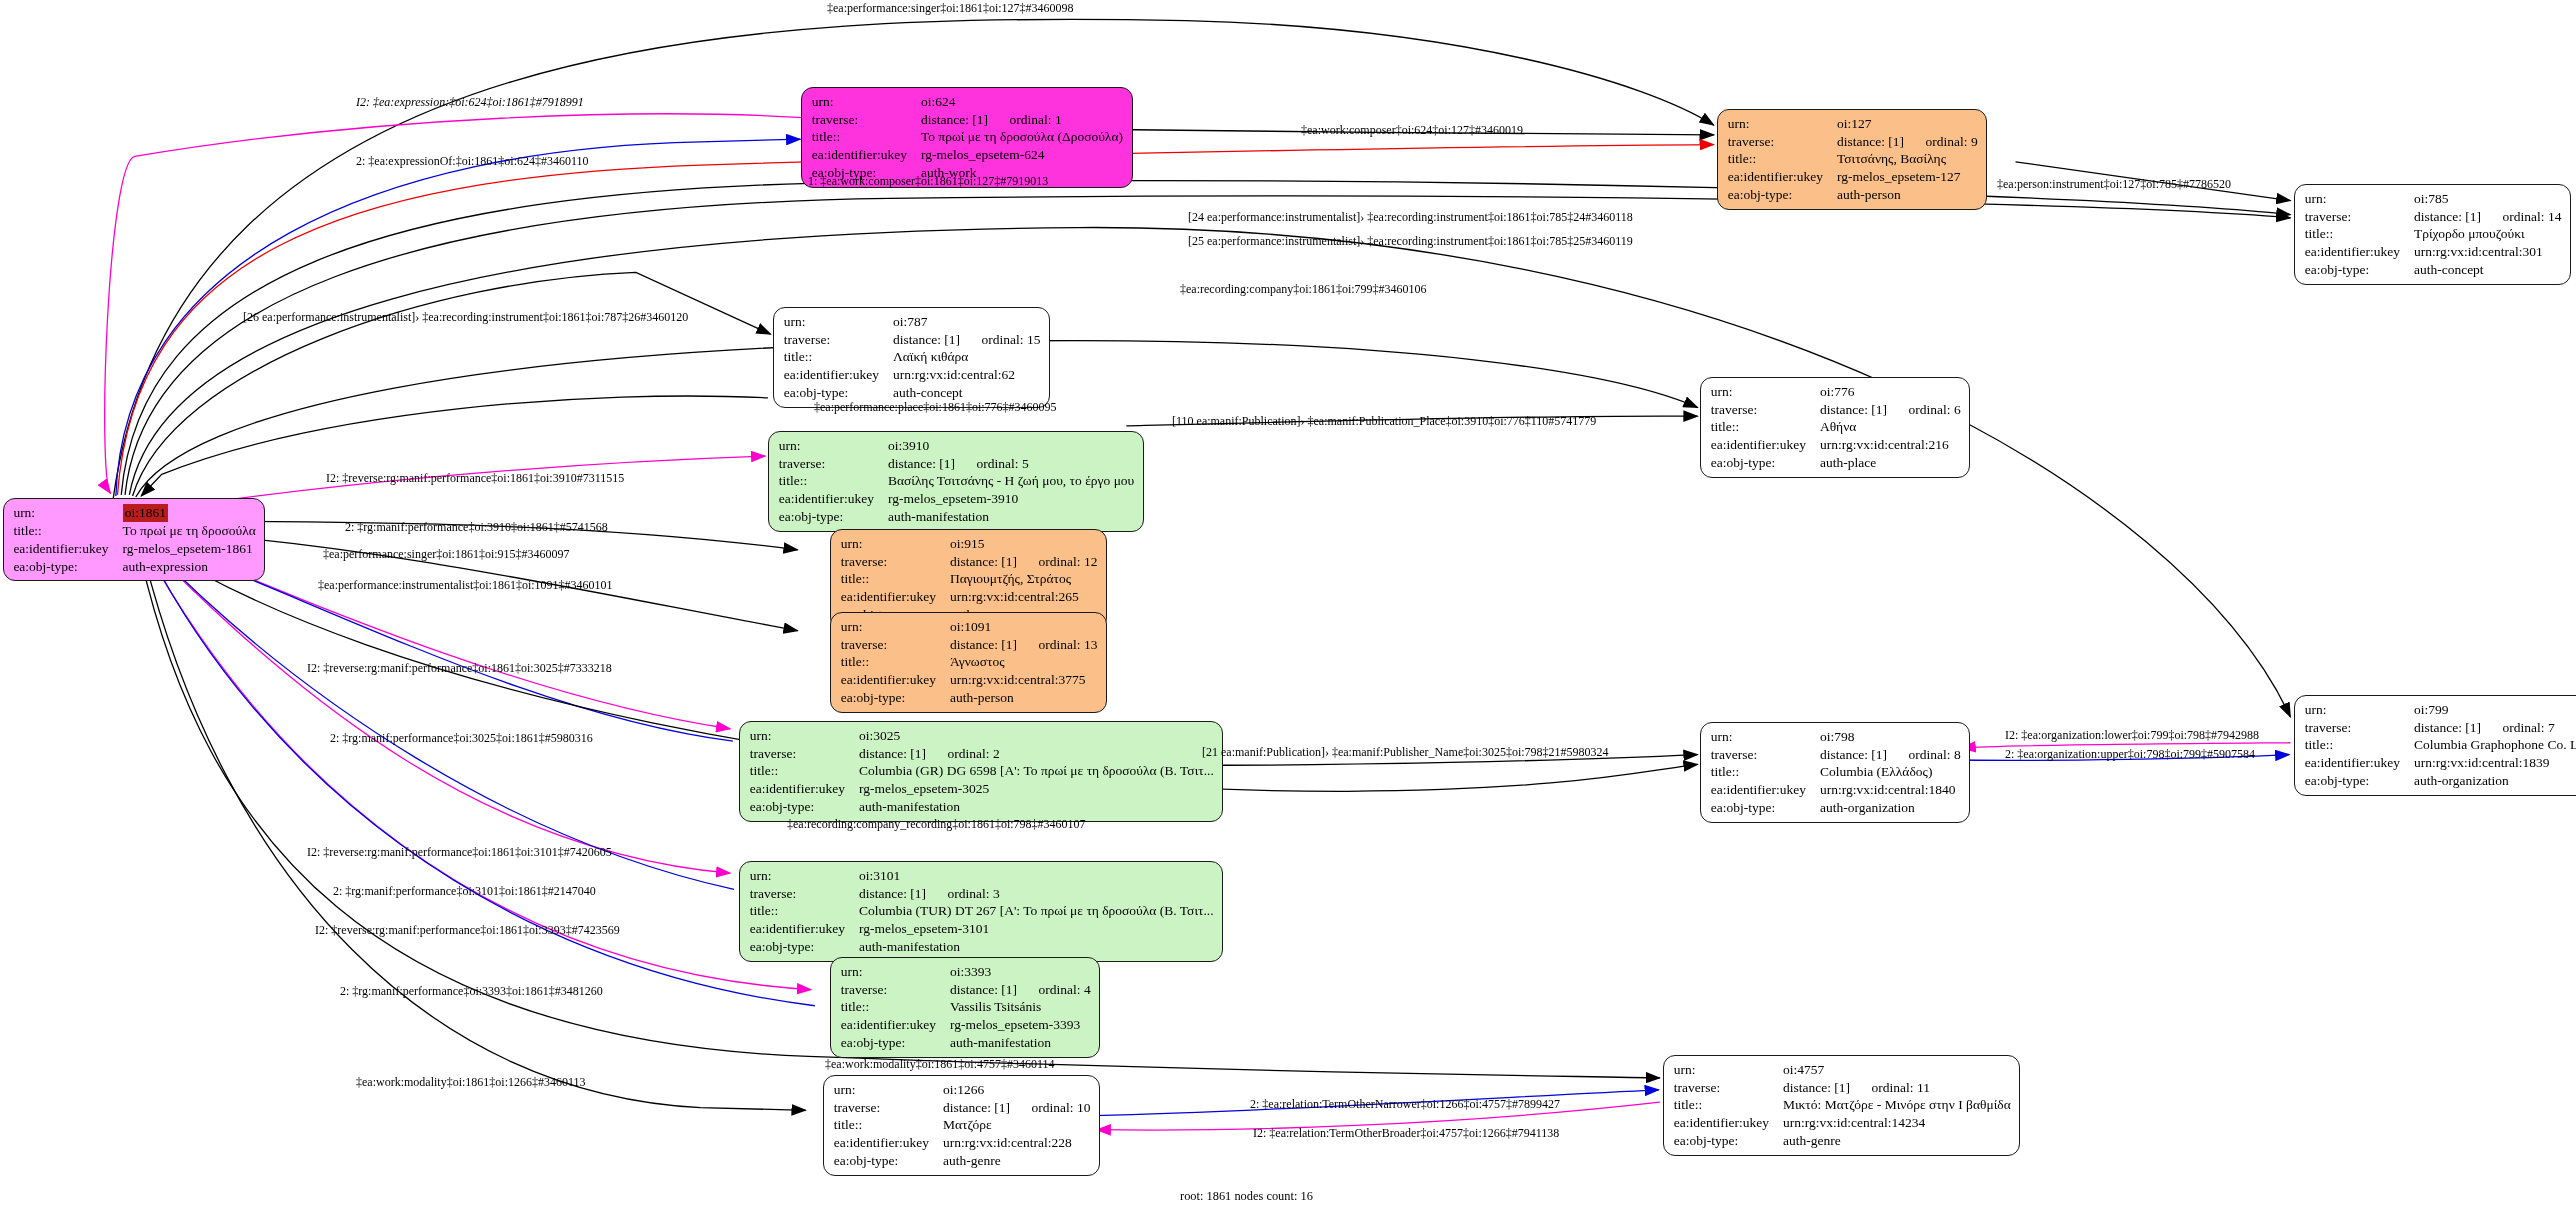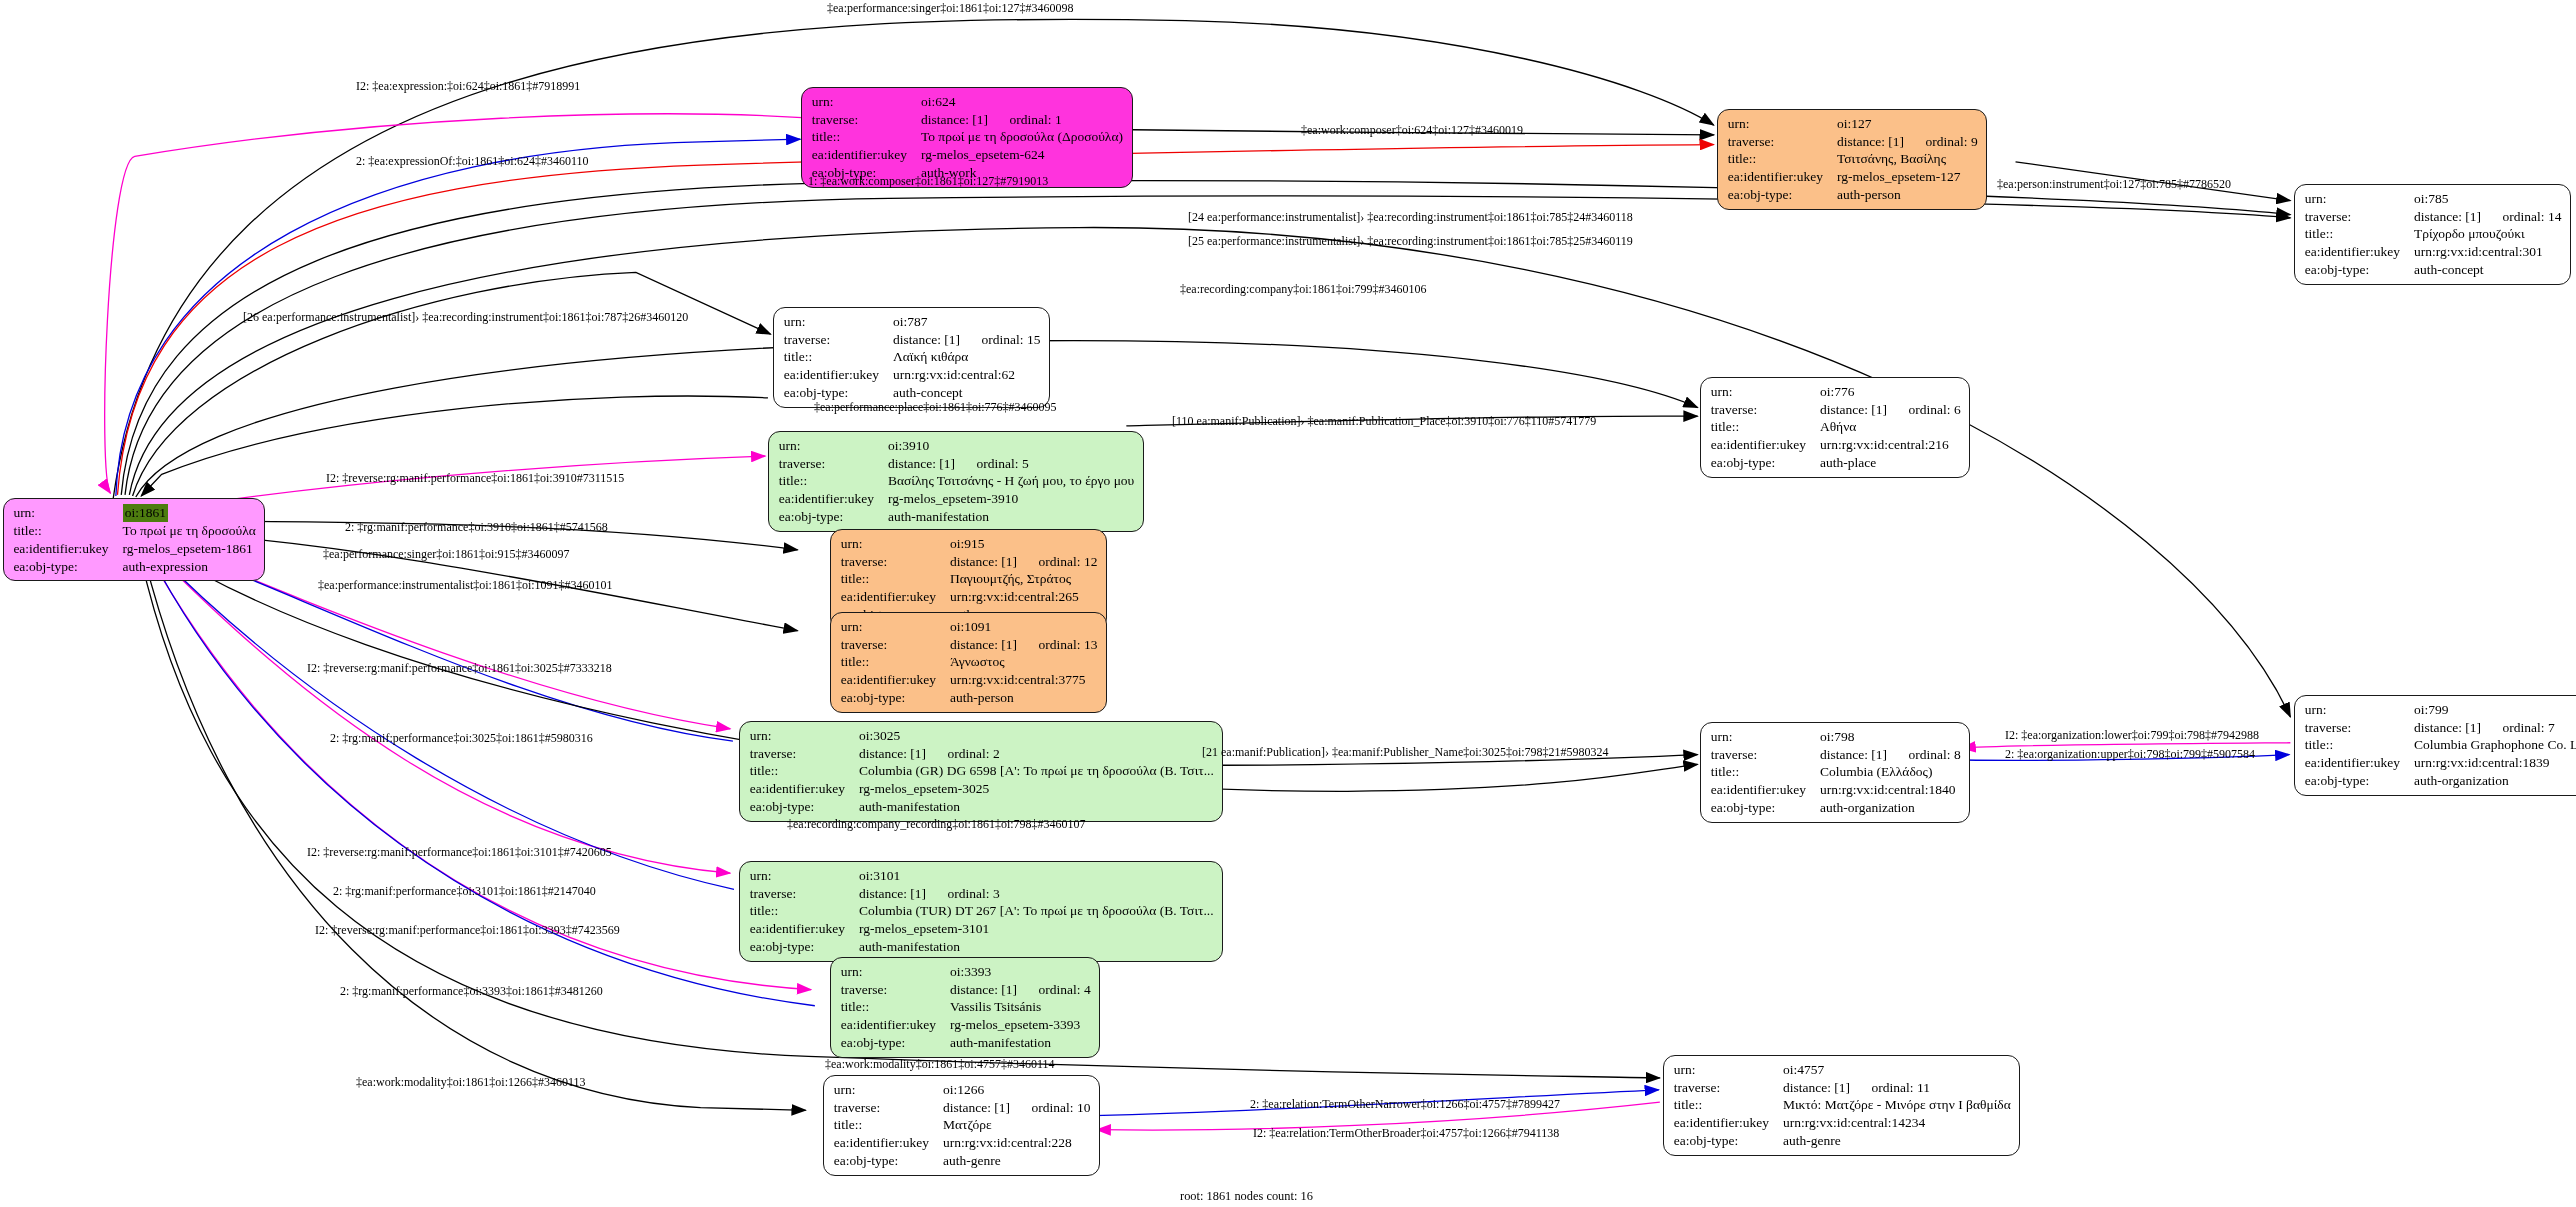--- a/index.html
+++ b/index.html
@@ -24,21 +24,21 @@
   .node td{
     font-size:13.5px;
     line-height:1.30;
     color:#000000;
     padding:0 0 0 0;
     vertical-align:baseline;
     white-space:nowrap;
   }
   .node td.k{padding-right:14px;}
   .node td.v{}
-  .hl{background:#4d7c0f;display:inline-block;padding:0 2.2px;}
+  .hl{background:#b91c1c;display:inline-block;padding:0 2.2px;}
   .node .urnrow td{padding-bottom:0.5px;}
   .n-work{background:#ff33dd;}
   .n-expr{background:#ff99ff;}
   .n-person{background:#fbc089;}
   .n-manif{background:#ccf3c4;}
   .n-plain{background:#ffffff;}
   .elabel{
     position:absolute;
     font-size:12px;
     color:#000000;
@@ -557,21 +557,21 @@
           </tr>
       <tr>
             <td class="k">ea:obj-type:</td>
             <td class="v">auth-genre</td>
           </tr>
     </tbody>
       </table>
   </div>
 
   <div class="elabel" style="left:827px;top:1.6px;">‡ea:performance:singer‡oi:1861‡oi:127‡#3460098</div>
-  <div class="elabel" style="left:356px;top:80px;">I2: ‡ea:expression:‡oi:624‡oi:1861‡#7918991</div>
+  <div class="elabel" style="left:356px;top:96px;font-style:italic;">I2: ‡ea:expression:‡oi:624‡oi:1861‡#7918991</div>
   <div class="elabel" style="left:356px;top:155px;">2: ‡ea:expressionOf:‡oi:1861‡oi:624‡#3460110</div>
   <div class="elabel" style="left:1301px;top:124px;">‡ea:work:composer‡oi:624‡oi:127‡#3460019</div>
   <div class="elabel" style="left:808px;top:175px;">1: ‡ea:work:composer‡oi:1861‡oi:127‡#7919013</div>
   <div class="elabel" style="left:1997px;top:178px;">‡ea:person:instrument‡oi:127‡oi:785‡#7786520</div>
   <div class="elabel" style="left:1188px;top:211px;">[24 ea:performance:instrumentalist]› ‡ea:recording:instrument‡oi:1861‡oi:785‡24#3460118</div>
   <div class="elabel" style="left:1188px;top:235px;">[25 ea:performance:instrumentalist]› ‡ea:recording:instrument‡oi:1861‡oi:785‡25#3460119</div>
   <div class="elabel" style="left:1148px;top:283px;margin-left:32px;">‡ea:recording:company‡oi:1861‡oi:799‡#3460106</div>
   <div class="elabel" style="left:243px;top:311px;">[26 ea:performance:instrumentalist]› ‡ea:recording:instrument‡oi:1861‡oi:787‡26#3460120</div>
   <div class="elabel" style="left:814px;top:401px;">‡ea:performance:place‡oi:1861‡oi:776‡#3460095</div>
   <div class="elabel" style="left:1172px;top:415px;">[110 ea:manif:Publication]› ‡ea:manif:Publication_Place‡oi:3910‡oi:776‡110#5741779</div>

